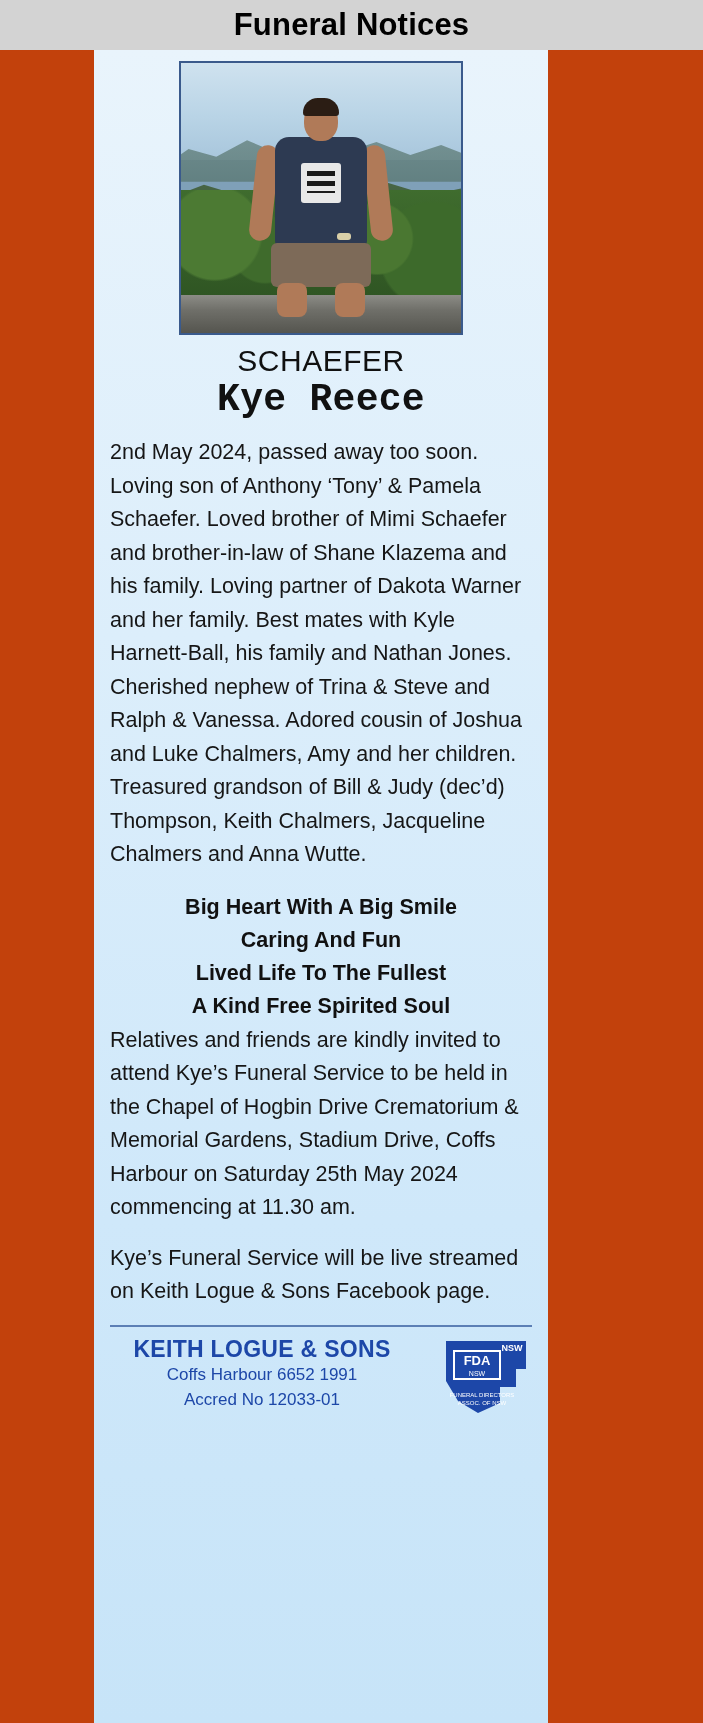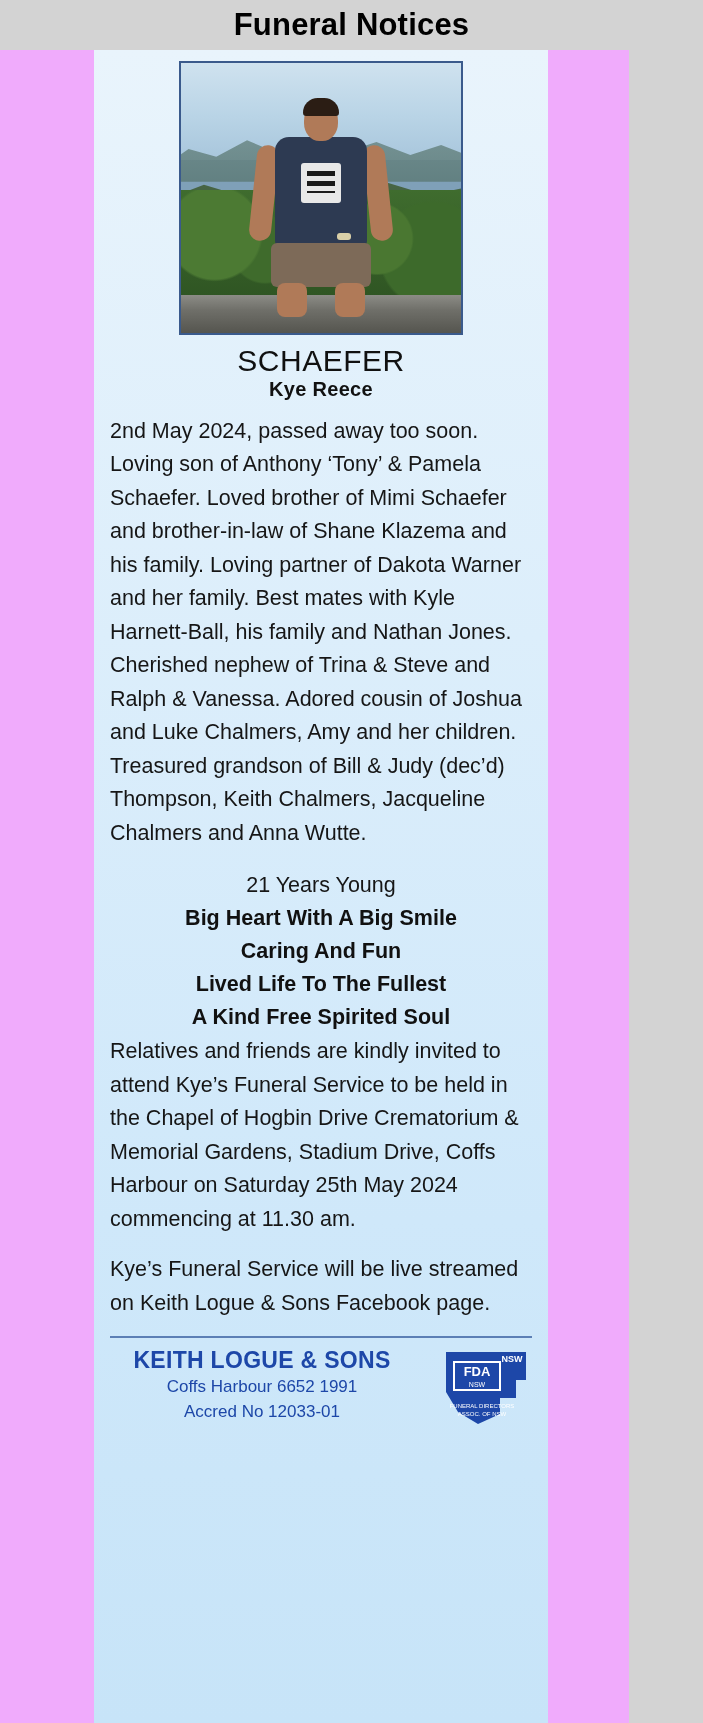--- a/index.html
+++ b/index.html
@@ -4,23 +4,23 @@
 <style>
   * { box-sizing: border-box; }
   html, body {
     margin: 0;
     padding: 0;
     background: #d3d3d3;
     font-family: "Liberation Sans", sans-serif;
   }
   #page {
     position: relative;
-    width: 629px;
+    width: 703px;
     height: 1723px;
-    background: #f0abfc;
+    background: #c2410c;
     overflow: hidden;
   }
   
   .header-band {
     position: absolute;
     left: 0; top: 0;
     width: 703px;
     height: 50px;
     background: #d3d3d3;
     display: flex;
@@ -138,25 +138,26 @@
     margin-top: 8px;
   }
   .surname {
     font-size: 30px;
     font-weight: normal;
     color: #111;
     letter-spacing: 0.5px;
     line-height: 1.18;
   }
   .firstname {
-    font-size: 20px;
+    font-size: 38px;
     font-weight: bold;
     color: #111;
     letter-spacing: 0.3px;
     line-height: 1.18;
+    font-family: Liberation Mono, monospace;
   }
 
   
   .body-text {
     padding: 0 16px;
   }
   .para {
     font-size: 21.5px;
     line-height: 33.5px;
     color: #161616;
@@ -249,21 +250,20 @@
     <div class="names">
       <div class="surname">SCHAEFER</div>
       <div class="firstname">Kye Reece</div>
     </div>
 
     <div class="body-text">
 
       <p class="para">2nd May 2024, passed away too soon. Loving son of Anthony ‘Tony’ &amp; Pamela Schaefer. Loved brother of Mimi Schaefer and brother-in-law of Shane Klazema and his family. Loving partner of Dakota Warner and her family. Best mates with Kyle Harnett-Ball, his family and Nathan Jones. Cherished nephew of Trina &amp; Steve and Ralph &amp; Vanessa. Adored cousin of Joshua and Luke Chalmers, Amy and her children. Treasured grandson of Bill &amp; Judy (dec’d) Thompson, Keith Chalmers, Jacqueline Chalmers and Anna Wutte.</p>
 
       <div class="verse">
-        <div class="verse-line-plain">21 Years Young</div>
         <div class="verse-line-bold">Big Heart With A Big Smile</div>
         <div class="verse-line-bold">Caring And Fun</div>
         <div class="verse-line-bold">Lived Life To The Fullest</div>
         <div class="verse-line-bold">A Kind Free Spirited Soul</div>
       </div>
 
       <p class="para para-service">Relatives and friends are kindly invited to attend Kye’s Funeral Service to be held in the Chapel of Hogbin Drive Crematorium &amp; Memorial Gardens, Stadium Drive, Coffs Harbour on Saturday 25th May 2024 commencing at 11.30 am.</p>
 
       <p class="para para-stream">Kye’s Funeral Service will be live streamed on Keith Logue &amp; Sons Facebook page.</p>
     </div>

